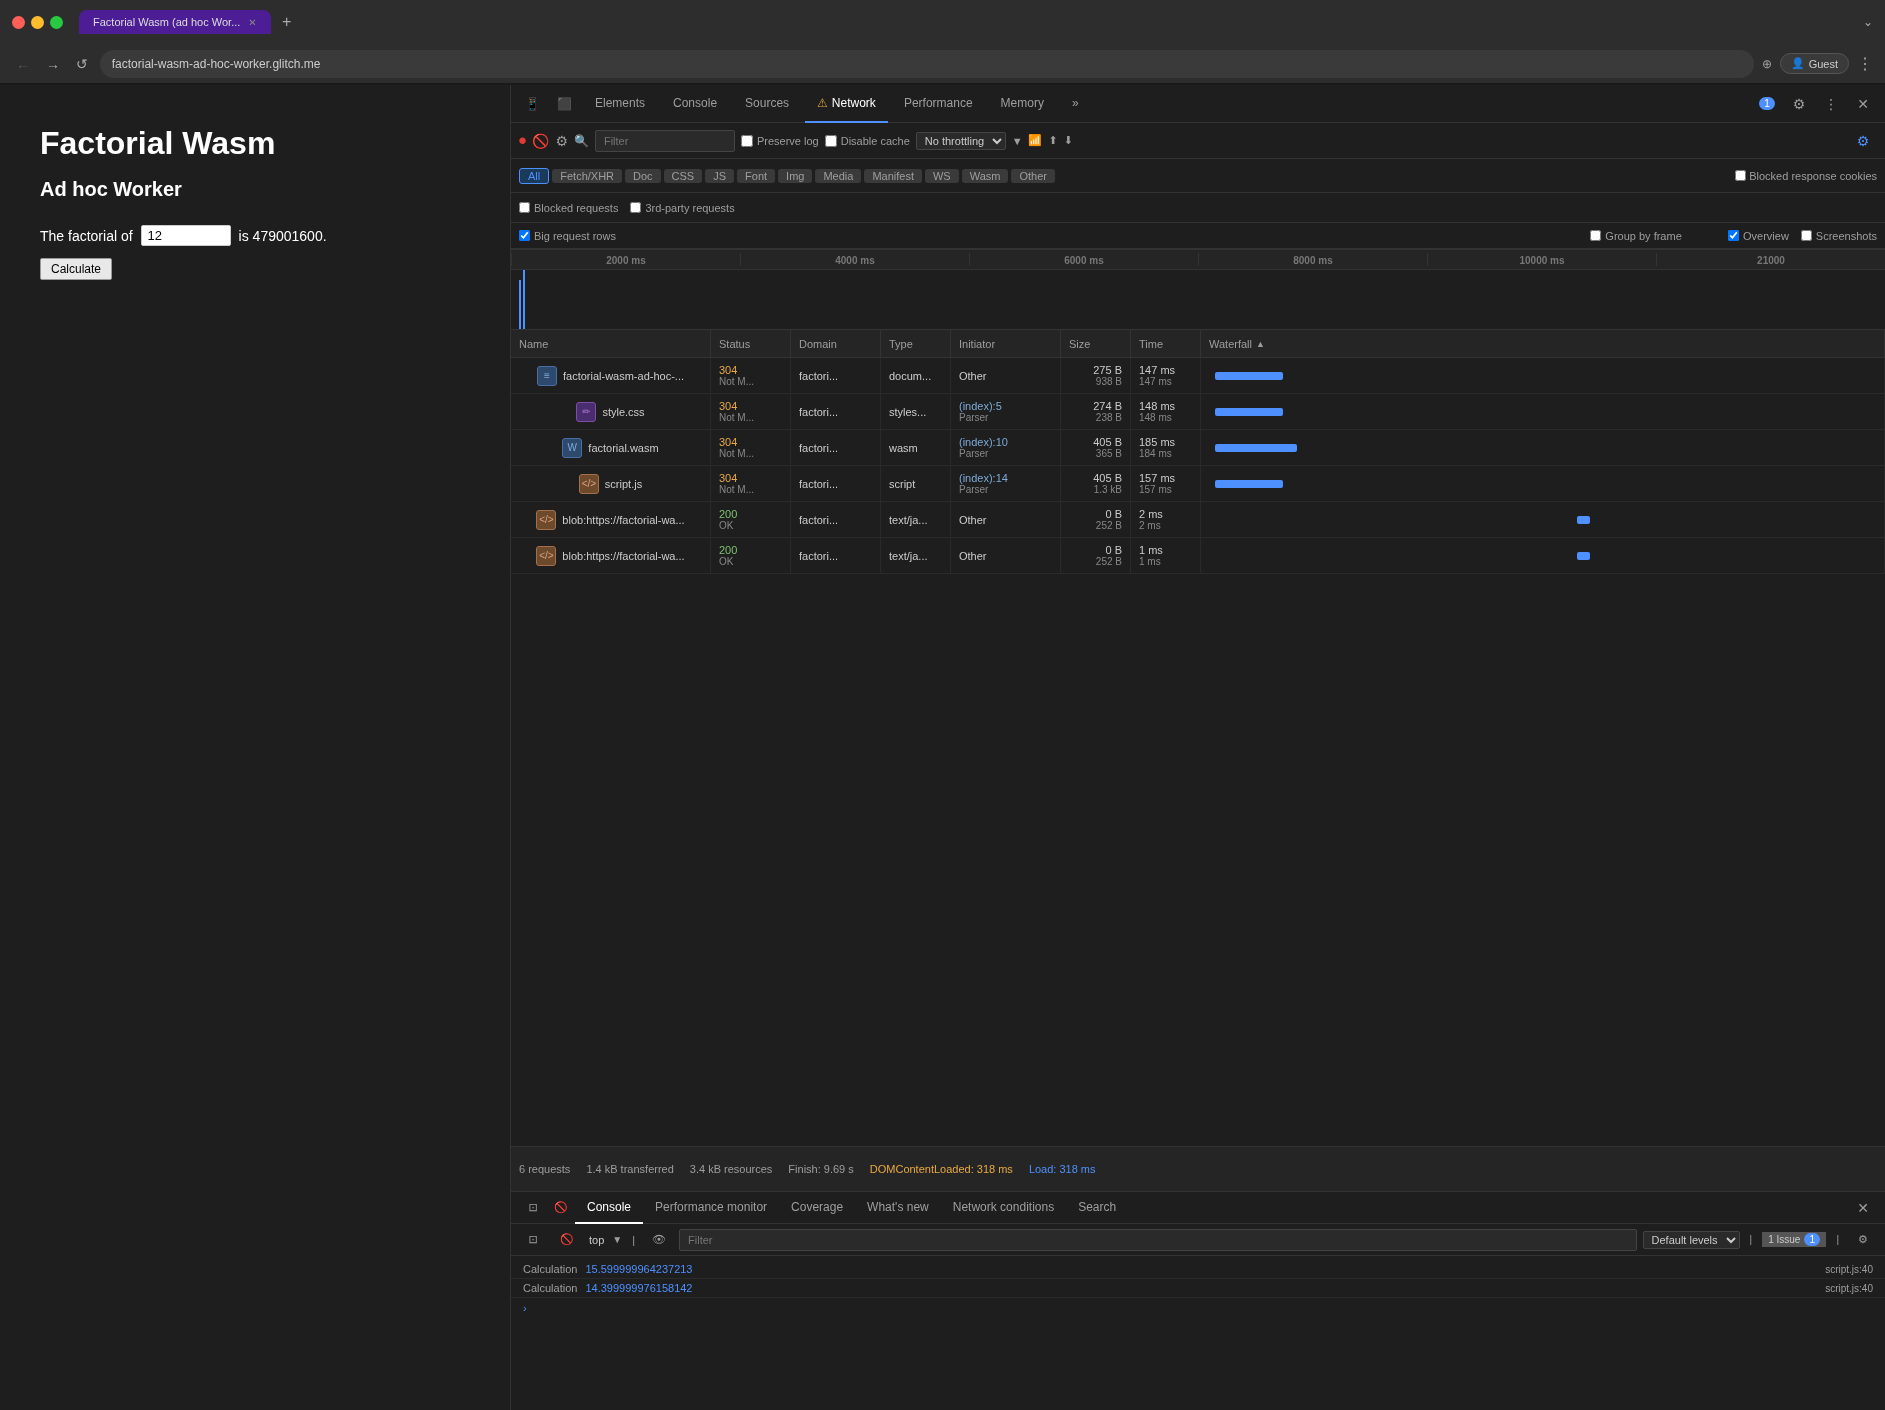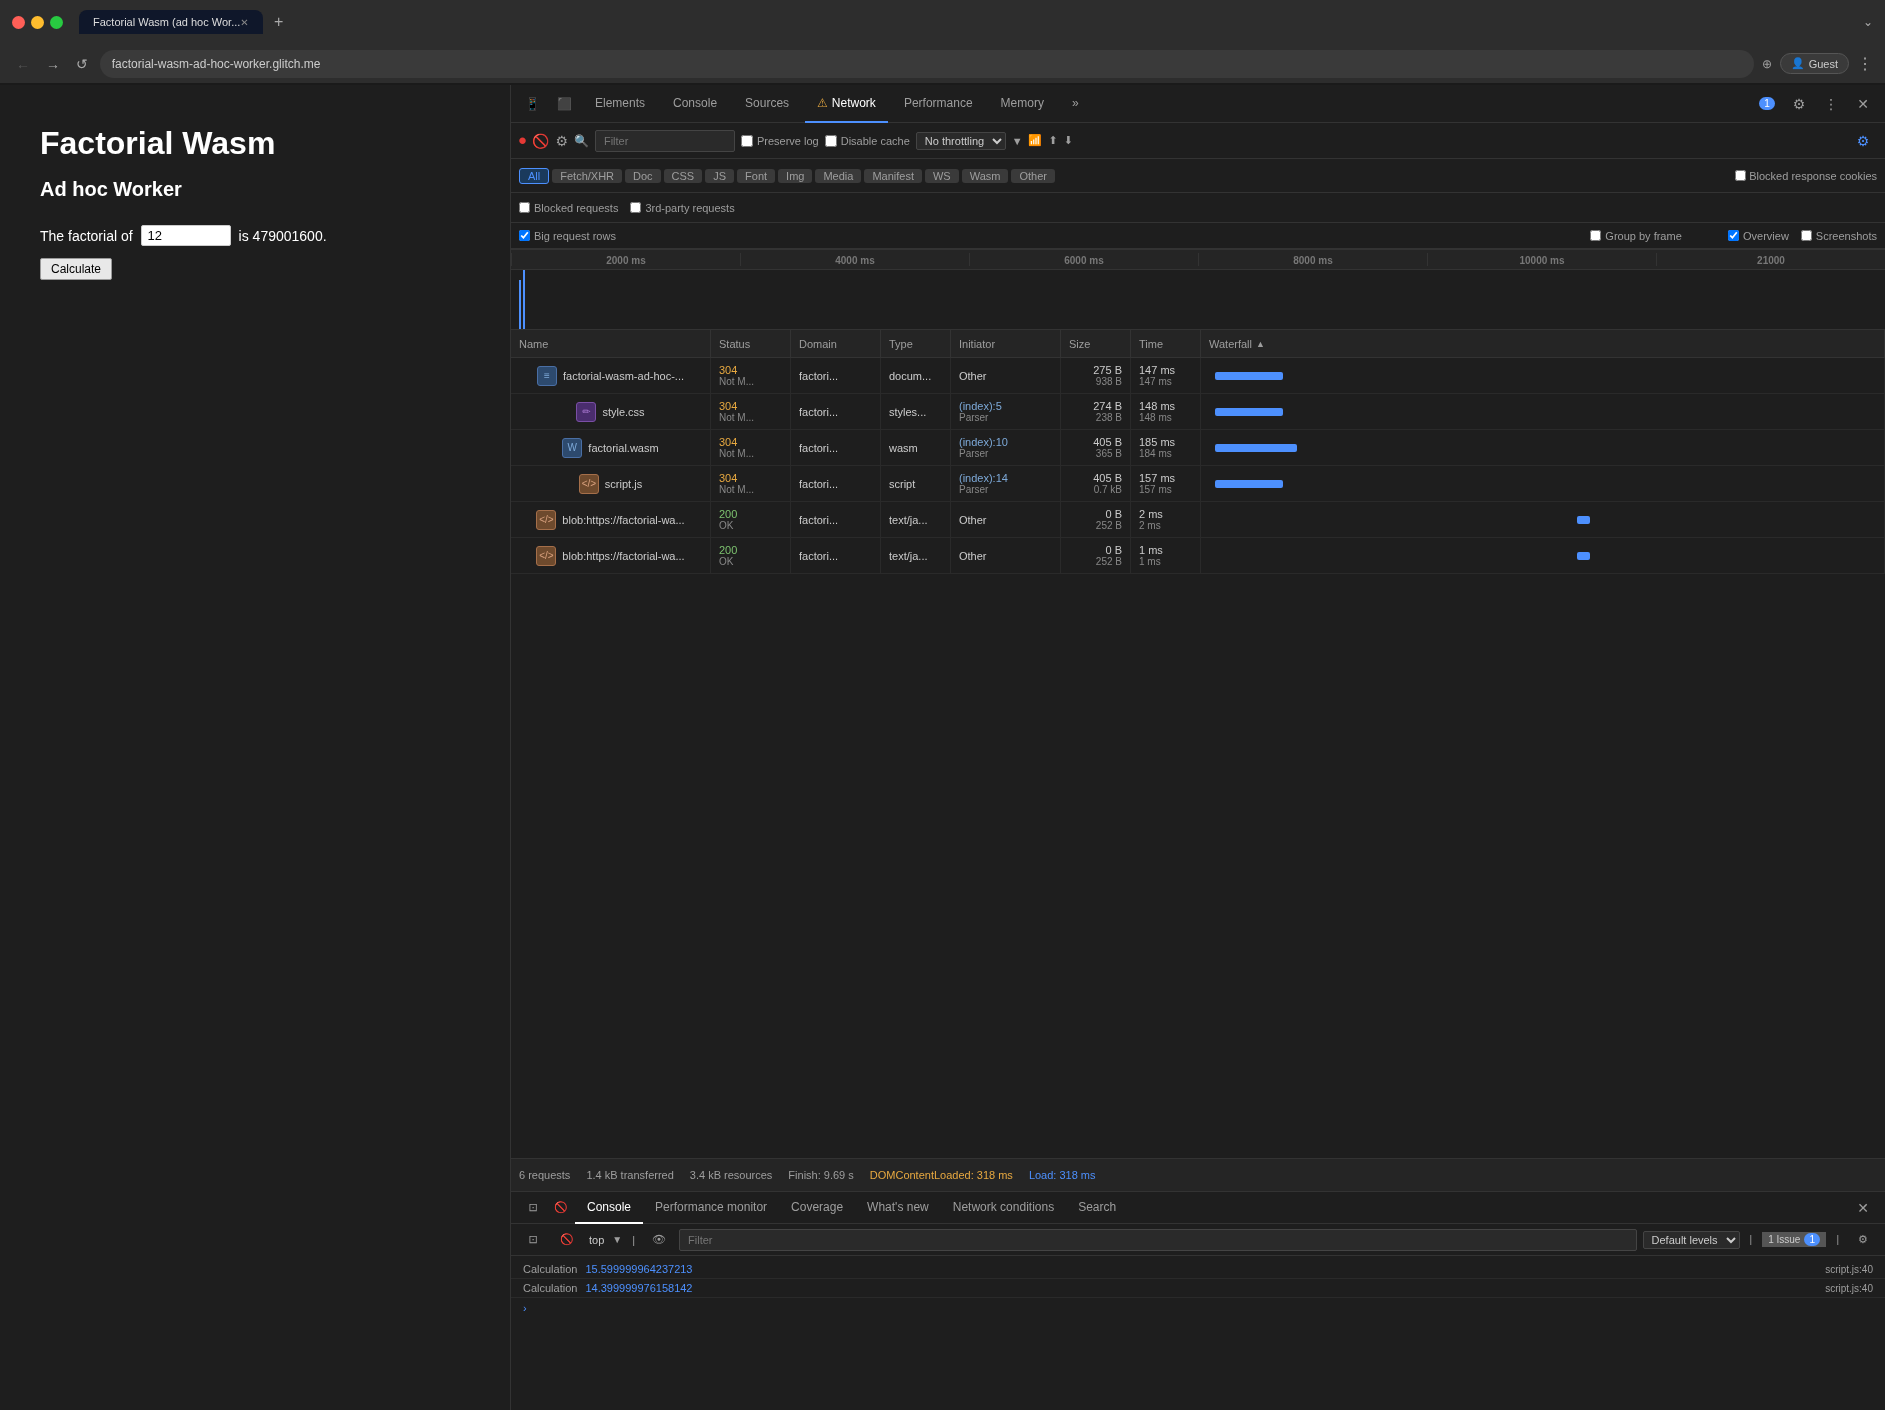--- a/index.html
+++ b/index.html
@@ -7,21 +7,21 @@
 
     
     .browser-chrome { background: #2d2d2d; border-bottom: 1px solid #1a1a1a; }
     .title-bar { display: flex; align-items: center; padding: 8px 12px; gap: 8px; background: #2d2d2d; height: 44px; }
     .traffic-lights { display: flex; gap: 6px; align-items: center; }
     .traffic-light { width: 13px; height: 13px; border-radius: 50%; }
     .tl-red { background: #ff5f57; }
     .tl-yellow { background: #ffbd2e; }
     .tl-green { background: #28ca41; }
     .tab-bar { display: flex; align-items: center; margin-left: 8px; flex: 1; }
-    .tab { background: #0f172a; border-radius: 8px 8px 0 0; padding: 6px 14px; font-size: 12px; color: #ccc; display: flex; align-items: center; min-width: 180px; }
+    .tab { background: #4c1d95; border-radius: 8px 8px 0 0; padding: 6px 14px; font-size: 12px; color: #ccc; display: flex; align-items: center; gap: 8px; min-width: 180px; }
     .tab-close { color: #888; font-size: 10px; cursor: pointer; }
     .new-tab-btn { width: 24px; height: 24px; display: flex; align-items: center; justify-content: center; color: #aaa; font-size: 16px; margin-left: 4px; }
     .collapse-btn { margin-left: auto; color: #aaa; font-size: 12px; }
 
     .nav-bar { display: flex; align-items: center; padding: 6px 12px; gap: 8px; background: #2d2d2d; height: 40px; border-bottom: 1px solid #1a1a1a; }
     .nav-btn { color: #aaa; font-size: 14px; background: none; border: none; cursor: pointer; padding: 2px 4px; }
     .nav-btn.disabled { color: #555; }
     .url-bar { flex: 1; background: #3a3a3a; border: none; border-radius: 16px; padding: 4px 12px; color: #ccc; font-size: 12px; height: 28px; }
     .nav-right { display: flex; gap: 8px; align-items: center; }
     .guest-btn { background: #3a3a3a; border: 1px solid #555; border-radius: 14px; padding: 3px 10px; color: #ccc; font-size: 11px; display: flex; align-items: center; gap: 4px; }
@@ -113,21 +113,21 @@
     .status-200 { color: #7dc26f; }
     .link-text { color: #7da9d8; }
     .resource-icon { width: 20px; height: 20px; border-radius: 3px; display: flex; align-items: center; justify-content: center; font-size: 10px; flex-shrink: 0; }
     .icon-doc { background: #2d4a6e; color: #7da9d8; border: 1px solid #4a6fa5; }
     .icon-css { background: #4a2d6e; color: #b07dd8; border: 1px solid #7a4fa5; }
     .icon-wasm { background: #2d4a6e; color: #7da9d8; border: 1px solid #4a6fa5; }
     .icon-js { background: #6e4a2d; color: #d8a07d; border: 1px solid #a56f4a; }
     .waterfall-bar { position: absolute; top: 50%; transform: translateY(-50%); height: 8px; background: #4d90fe; border-radius: 2px; }
 
     
-    .status-bar { background: #252525; border-top: 1px solid #333; padding: 16px 8px; font-size: 11px; color: #9e9e9e; display: flex; align-items: center; gap: 16px; height: 28px; }
+    .status-bar { background: #252525; border-top: 1px solid #333; padding: 22px 8px; font-size: 11px; color: #9e9e9e; display: flex; align-items: center; gap: 16px; height: 28px; }
     .status-highlight { color: #e8a940; }
     .status-blue { color: #4d90fe; }
 
     
     .console-panel { background: #1e1e1e; border-top: 1px solid #333; height: 220px; display: flex; flex-direction: column; }
     .console-tabs { display: flex; align-items: center; height: 32px; border-bottom: 1px solid #333; padding: 0 8px; gap: 0; }
     .console-tab { padding: 0 12px; height: 32px; display: flex; align-items: center; font-size: 12px; color: #9e9e9e; cursor: pointer; border-bottom: 2px solid transparent; }
     .console-tab.active { color: #fff; border-bottom: 2px solid #fff; }
     .console-toolbar { display: flex; align-items: center; padding: 4px 8px; gap: 6px; height: 32px; border-bottom: 1px solid #333; }
     .console-filter-input { background: #2a2a2a; border: 1px solid #444; border-radius: 2px; padding: 2px 8px; color: #ccc; font-size: 11px; flex: 1; height: 22px; }
@@ -460,21 +460,21 @@
         </div>
         <div class="nt-cell type">
           <span class="cell-main">script</span>
         </div>
         <div class="nt-cell initiator">
           <span class="cell-main link-text">(index):14</span>
           <span class="cell-sub">Parser</span>
         </div>
         <div class="nt-cell size">
           <span class="cell-main">405 B</span>
-          <span class="cell-sub">0.7 kB</span>
+          <span class="cell-sub">1.3 kB</span>
         </div>
         <div class="nt-cell time">
           <span class="cell-main">157 ms</span>
           <span class="cell-sub">157 ms</span>
         </div>
         <div class="nt-cell waterfall">
           <div class="waterfall-bar" style="left:2%;width:10%;"></div>
         </div>
       </div>
 

